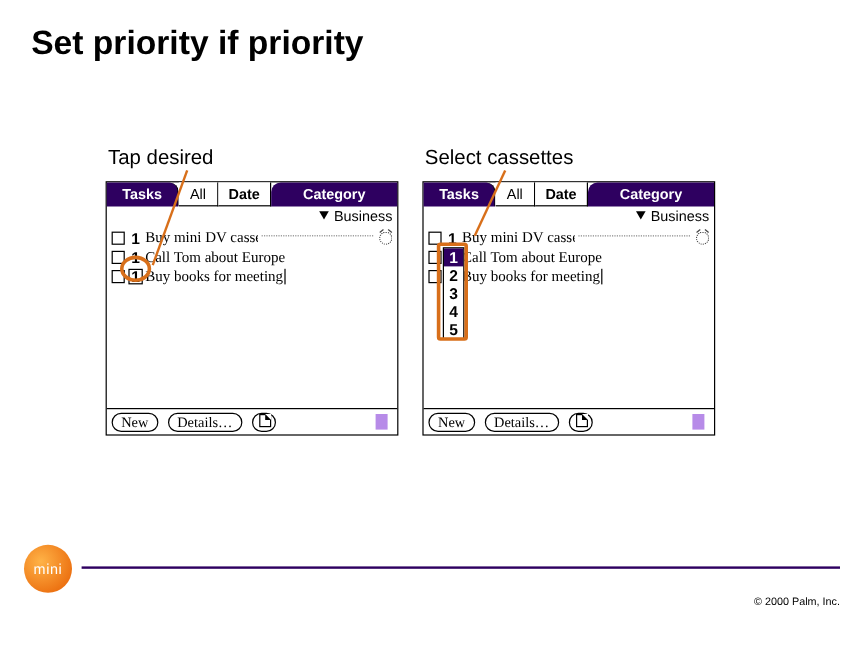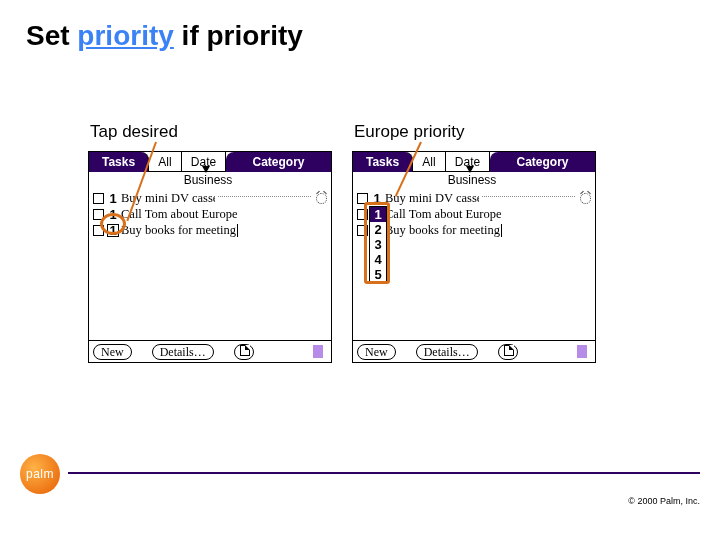--- a/index.html
+++ b/index.html
@@ -11,21 +11,21 @@
     position: relative;
   }
   .title {
     position: absolute;
     top: 20px;
     left: 26px;
     font-size: 28px;
     font-weight: bold;
     color: #000;
   }
-  .title .accent { color: #3b82f6; text-decoration: underline; }
+  .title .accent { color: #000000; }
   .panel-caption {
     position: absolute;
     top: 122px;
     font-size: 17px;
     color: #000;
   }
   .panel-caption.left { left: 90px; }
   .panel-caption.right { left: 354px; }
   .palm-panel {
     position: absolute;
@@ -48,31 +48,30 @@
     align-items: center;
     justify-content: center;
     border-right: 1px solid #000;
     border-bottom: 1px solid #000;
     padding: 0 16px;
   }
   .tab.dark { background: #2e0060; color: #fff; border-bottom: 0; }
   .tab.light { background: #fff; color: #000; }
   .tab.tasks { width: 60px; font-weight: bold; border-radius: 0 8px 0 0; }
   .tab.all { width: 16px; }
-  .tab.date { width: 44px; }
+  .tab.date { width: 44px; font-weight: bold; }
   .tab.category { flex: 1; font-weight: bold; border-right: 0; border-radius: 8px 0 0 0; }
   .filterline {
     display: flex;
     justify-content: flex-end;
     align-items: center;
     height: 16px;
     font-size: 12px;
     padding-right: 4px;
     border-bottom: 1px dotted transparent;
-    flex-direction: column;
   }
   .tri-down {
     width: 0; height: 0;
     border-left: 4px solid transparent;
     border-right: 4px solid transparent;
     border-top: 7px solid #000;
     margin-right: 4px;
   }
   .tasklist { padding: 2px 4px 0 4px; }
   .taskrow {
@@ -141,21 +140,21 @@
   .prio-menu .opt.sel { background: #2e0060; color: #fff; }
 
   .bottombar {
     position: absolute;
     bottom: 0; left: 0; right: 0;
     height: 22px;
     border-top: 1px solid #000;
     display: flex;
     align-items: center;
     padding: 0 4px;
-    gap: 20px;
+    gap: 8px;
     font-size: 12px;
   }
   .pillbtn {
     border: 1px solid #000;
     border-radius: 9px;
     padding: 0 7px;
     height: 16px;
     line-height: 14px;
     background:#fff;
     font-family: "Comic Sans MS", cursive;
@@ -240,21 +239,21 @@
   }
 </style>
 </head>
 <body>
 
 <div class="title">
   <span>Set </span><span class="accent">priority</span><span> if priority</span>
 </div>
 
 <div class="panel-caption left">Tap desired</div>
-<div class="panel-caption right">Europe priority</div>
+<div class="panel-caption right">Select cassettes</div>
 
 <div class="callout-line-left"></div>
 <div class="callout-circle"></div>
 <div class="callout-line-right"></div>
 <div class="callout-box"></div>
 
 <div class="palm-panel left">
   <div class="tabbar">
     <div class="tab dark tasks">Tasks</div>
     <div class="tab light all">All</div>
@@ -337,16 +336,16 @@
     <div class="pillbtn">New</div>
     <div class="pillbtn">Details…</div>
     <div class="pillbtn" style="padding:0 3px">
       <div class="memo-icon" style="width:10px;height:11px"></div>
     </div>
     <div class="smallmemo"></div>
   </div>
 </div>
 
 <div class="logo">
-    <span>palm</span>
+    <span>mini</span>
   </div>
 <div class="footer-line"></div>
 <div class="copyright">© 2000 Palm, Inc.</div>
 
 </body></html>

